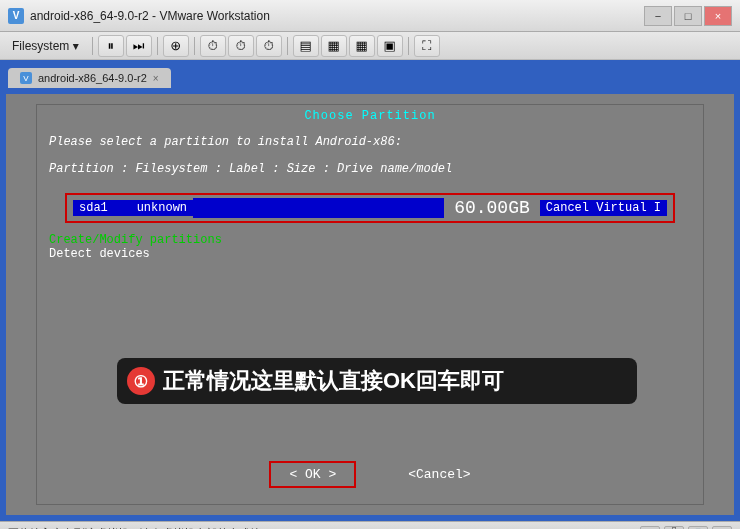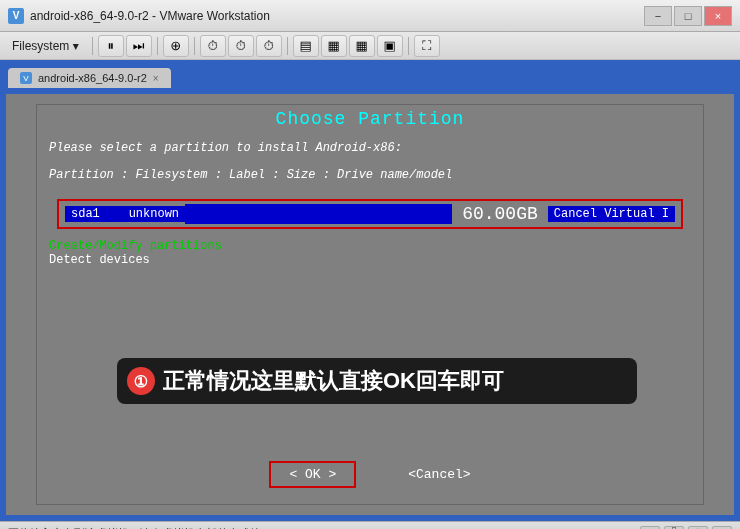--- a/index.html
+++ b/index.html
@@ -122,21 +122,21 @@
       top: 10px;
       left: 30px;
       right: 30px;
       bottom: 10px;
       background: #808080;
       border: 1px solid #666;
     }
     .dialog-title-bar {
       text-align: center;
       color: #00ffff;
-      font-size: 18px;
+      font-size: 12px;
       padding: 4px 0;
       font-family: 'Courier New', monospace;
       letter-spacing: 1px;
     }
     .dialog-body {
       padding: 6px 12px;
       color: #ffffff;
       font-family: 'Courier New', monospace;
       font-size: 12px;
       line-height: 1.6;
@@ -145,21 +145,21 @@
     .dialog-line { margin-bottom: 2px; }
     .dialog-line-space { margin-bottom: 8px; }
 
     
     .partition-row {
       display: flex;
       align-items: center;
       background: #808080;
       border: 2px solid #cc0000;
       padding: 3px 6px;
-      margin: 6px 8px;
+      margin: 6px 16px;
     }
     .partition-label {
       background: #0000cc;
       color: #ffffff;
       padding: 1px 6px;
       font-size: 12px;
       font-family: 'Courier New', monospace;
       white-space: nowrap;
     }
     .partition-spacer {

